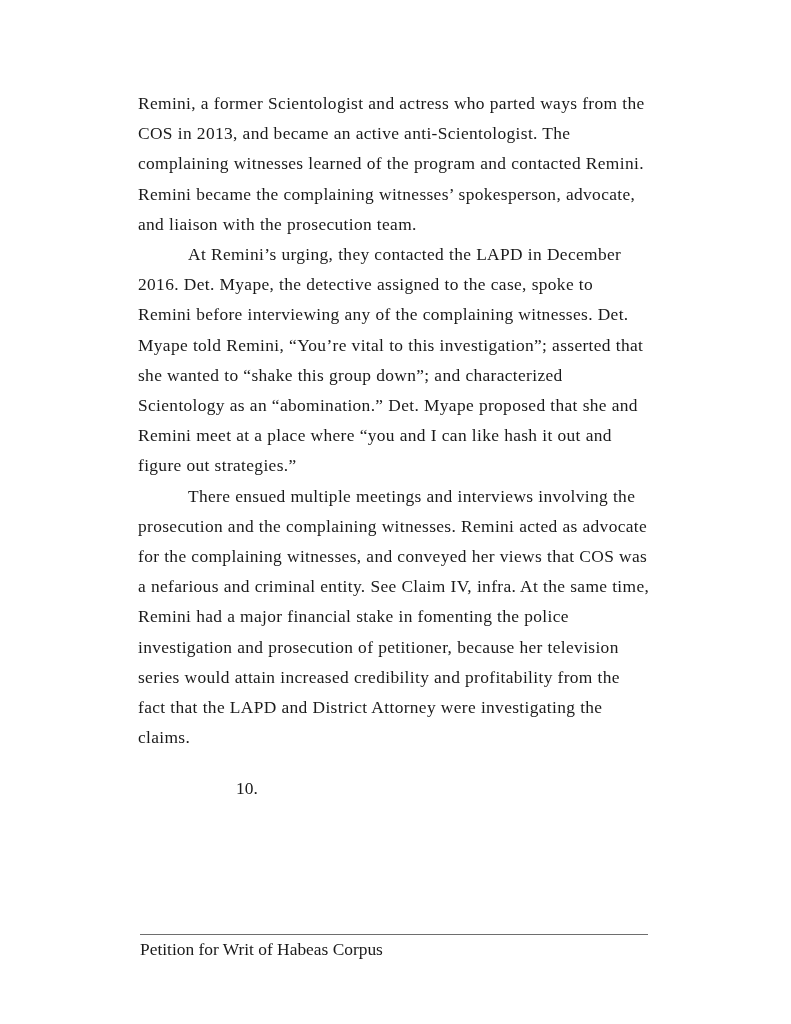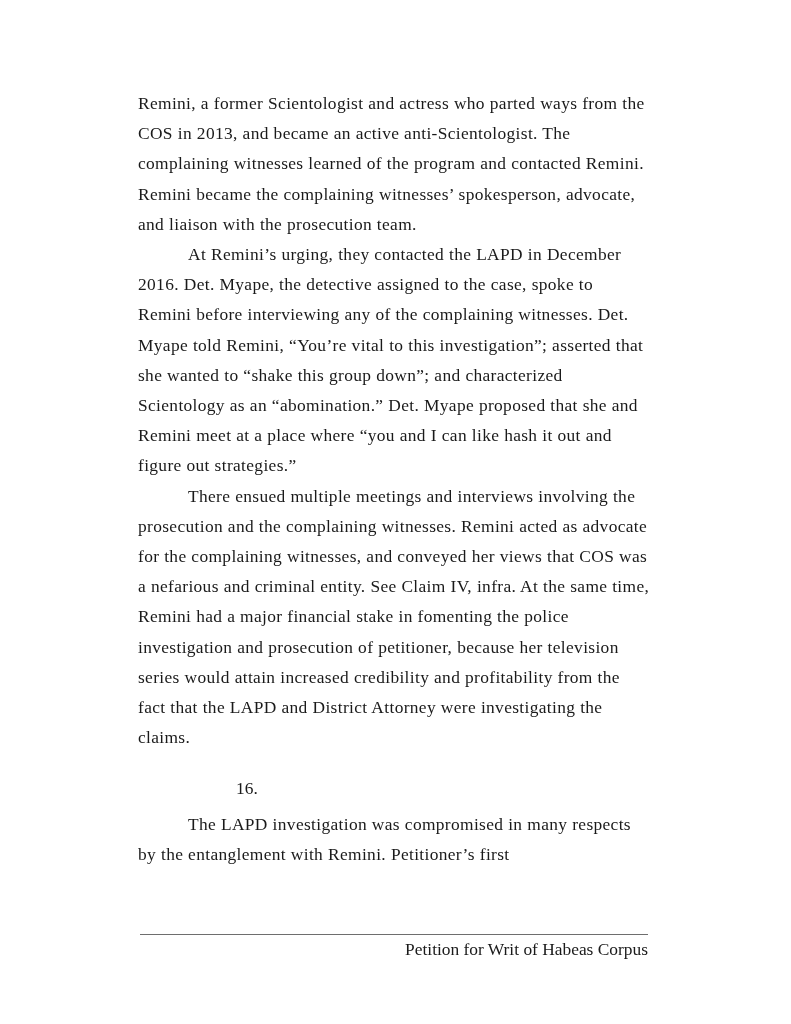--- a/index.html
+++ b/index.html
@@ -69,43 +69,42 @@
     width: 508px;
     top: 934px;
     height: 0;
     border-top: 1.4px solid #6e6e6e;
   }
   .footer-text {
     position: absolute;
     left: 140px;
     width: 508px;
     top: 937px;
-    text-align: right;
+    text-align: left;
     font-size: 17.4px;
     line-height: 24px;
   }
 </style>
 </head>
 <body>
 
 <div class="page">
 
   <div class="content">
 
     <p class="para first">Remini, a former Scientologist and actress who parted ways from the COS in 2013, and became an active anti-Scientologist.  The complaining witnesses learned of the program and contacted Remini.  Remini became the complaining witnesses’ spokesperson, advocate, and liaison with the prosecution team.</p>
 
     <p class="para">At Remini’s urging, they contacted the LAPD in December 2016.  Det. Myape, the detective assigned to the case, spoke to Remini before interviewing any of the complaining witnesses.  Det. Myape told Remini, “You’re vital to this investigation”; asserted that she wanted to “shake this group down”; and characterized Scientology as an “abomination.”  Det. Myape proposed that she and Remini meet at a place where “you and I can like hash it out and figure out strategies.”</p>
 
     <p class="para">There ensued multiple meetings and interviews involving the prosecution and the complaining witnesses.  Remini acted as advocate for the complaining witnesses, and conveyed her views that COS was a nefarious and criminal entity.  See Claim IV, infra.  At the same time, Remini had a major financial stake in fomenting the police investigation and prosecution of petitioner, because her television series would attain increased credibility and profitability from the fact that the LAPD and District Attorney were investigating the claims.</p>
 
     <div class="numbered-item">
-      <span class="num">16.</span>
+      <span class="num">10.</span>
     </div>
 
-    <p class="para">The LAPD investigation was compromised in many respects by the entanglement with Remini.  Petitioner’s first</p>
 
   </div>
 
 
   <div class="footer-rule"></div>
 
   <div class="footer-text">Petition for Writ of Habeas Corpus</div>
 
 </div>
 

